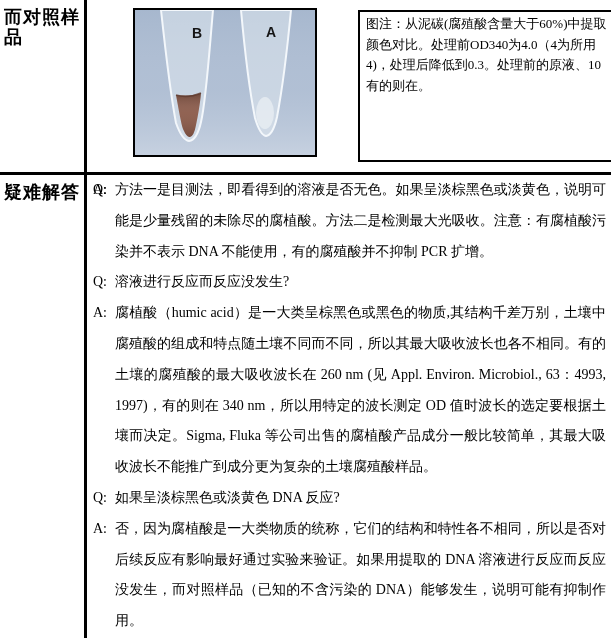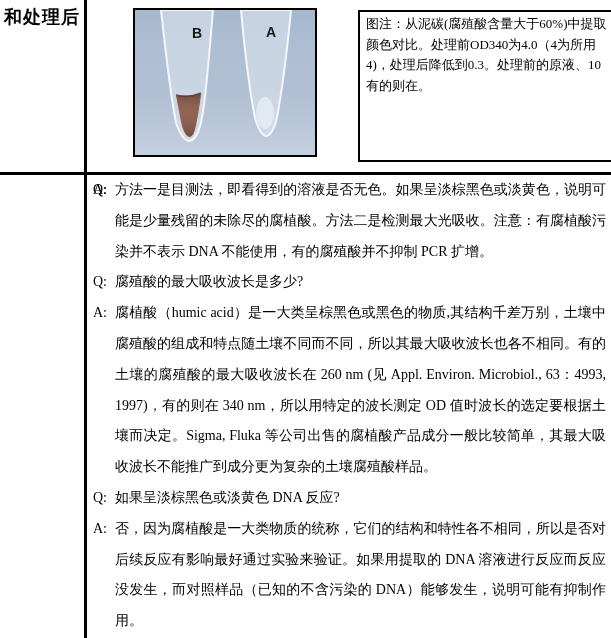--- a/index.html
+++ b/index.html
@@ -40,22 +40,23 @@
   .qa-marker{position:absolute;left:0;top:0;}
 </style>
 </head>
 <body>
 
 <div id="page">
 
   <div class="v-divider"></div>
   <div class="h-divider"></div>
 
-  <div class="section-header" id="header-usage">和处理后</div>
+  <div class="section-header" id="header-usage">而对照样品</div>
 
+  <div class="section-header" id="header-faq">疑难解答</div>
 
   <div class="photo-box">
     <svg width="180" height="145" viewBox="0 0 180 145">
       <defs>
         <linearGradient id="bgShade" x1="0" y1="0" x2="0" y2="1">
           <stop offset="0" stop-color="#9fb1c9" stop-opacity="0.55"></stop>
           <stop offset="0.55" stop-color="#b6c3d6" stop-opacity="0.15"></stop>
           <stop offset="1" stop-color="#ffffff" stop-opacity="0.28"></stop>
         </linearGradient>
         <linearGradient id="liqShade" x1="0" y1="0" x2="0" y2="1">
@@ -89,21 +90,21 @@
   </div>
 
   <div class="qa-block">
     <p class="qa-item">
       <span class="qa-marker">Q:</span>
     </p>
     <p class="qa-item">
       <span class="qa-marker">A:</span><span>方法一是目测法，即看得到的溶液是否无色。如果呈淡棕黑色或淡黄色，说明可能是少量残留的未除尽的腐植酸。方法二是检测最大光吸收。注意：有腐植酸污染并不表示 DNA 不能使用，有的腐殖酸并不抑制 PCR 扩增。</span>
     </p>
     <p class="qa-item">
-      <span class="qa-marker">Q:</span><span>腐殖酸的最大吸收波长是多少?</span>
+      <span class="qa-marker">Q:</span><span>溶液进行反应而反应没发生?</span>
     </p>
     <p class="qa-item">
       <span class="qa-marker">A:</span><span>腐植酸（humic acid）是一大类呈棕黑色或黑色的物质,其结构千差万别，土壤中腐殖酸的组成和特点随土壤不同而不同，所以其最大吸收波长也各不相同。有的土壤的腐殖酸的最大吸收波长在 260 nm (见 Appl. Environ. Microbiol., 63：4993, 1997)，有的则在 340 nm，所以用特定的波长测定 OD 值时波长的选定要根据土壤而决定。Sigma, Fluka 等公司出售的腐植酸产品成分一般比较简单，其最大吸收波长不能推广到成分更为复杂的土壤腐殖酸样品。</span>
     </p>
     <p class="qa-item">
       <span class="qa-marker">Q:</span><span>如果呈淡棕黑色或淡黄色 DNA 反应?</span>
     </p>
     <p class="qa-item">
       <span class="qa-marker">A:</span><span>否，因为腐植酸是一大类物质的统称，它们的结构和特性各不相同，所以是否对后续反应有影响最好通过实验来验证。如果用提取的 DNA 溶液进行反应而反应没发生，而对照样品（已知的不含污染的 DNA）能够发生，说明可能有抑制作用。</span>
     </p>

